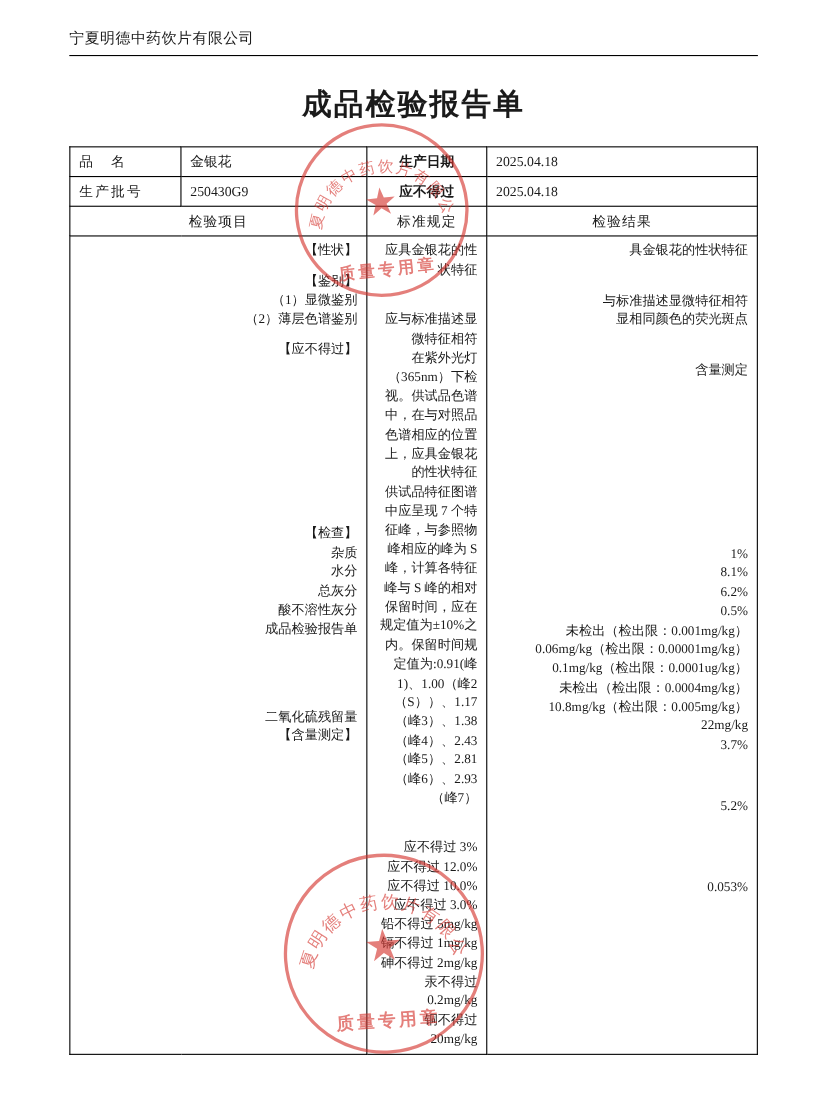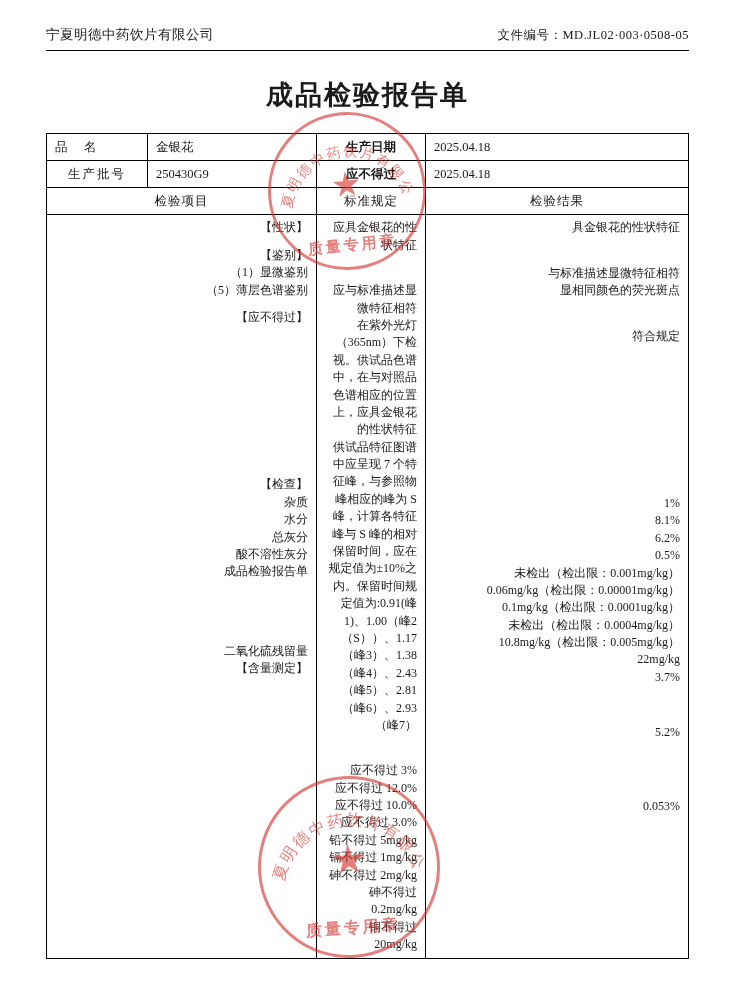--- a/index.html
+++ b/index.html
@@ -13,21 +13,21 @@
     font-family: "Liberation Serif", "DejaVu Serif", serif;
     color: #1a1a1a;
     position: relative;
     overflow: hidden;
   }
   .page {
     position: relative;
     width: 735px;
     height: 1000px;
     box-sizing: border-box;
-    padding: 26px 46px 0 46px;
+    padding: 26px 46px 0 63px;
   }
   
   .header-row {
     display: flex;
     justify-content: space-between;
     align-items: baseline;
     font-size: 13px;
     letter-spacing: .5px;
   }
   .header-left { font-size: 13.5px; }
@@ -55,21 +55,20 @@
   table.main td {
     border: 1px solid #000;
     padding: 4px 8px;
     vertical-align: top;
     line-height: 1.45;
   }
   .lbl {
     width: 84px;
     white-space: nowrap;
     letter-spacing: 2px;
-    text-align: center;
   }
   .lbl-spread {
     display: flex;
     justify-content: space-between;
   }
   .val-a { width: 152px; }
   .lbl-b { width: 92px; text-align: center; font-weight: bold; }
   .row-h { height: 27px; }
   .center { text-align: center; }
   .col-item { width: 212px; }
@@ -131,23 +130,20 @@
   .stamp-2 .bottom-text { bottom: 16px; font-size: 16px; }
   svg text { fill: #d4322c; font-family: "Liberation Sans", sans-serif; }
 </style>
 </head>
 <body>
 
 <div class="page">
 
   <div class="header-row">
     <div class="header-left">宁夏明德中药饮片有限公司</div>
-    <div class="header-right">
-      <span>文件编号：</span><span>MD.JL02·003·0508-05</span>
-    </div>
   </div>
   <div class="header-rule"></div>
 
   <div class="doc-title">成品检验报告单</div>
 
   <table class="main">
     <tbody>
         <tr class="row-h">
       <td class="lbl">
         <span class="lbl-spread">
@@ -169,21 +165,21 @@
       <td class="hdr-cell col-std">标准规定</td>
       <td class="hdr-cell col-res">检验结果</td>
     </tr>
     <tr>
 
       <td colspan="2" class="body-cell">
         <p>【性状】</p>
         <div class="sp"></div>
         <p>【鉴别】</p>
         <p>（1）显微鉴别</p>
-        <p>（5）薄层色谱鉴别</p>
+        <p>（2）薄层色谱鉴别</p>
         <div class="sp"></div>
         <p>【应不得过】</p>
         <div style="height:150px"></div>
         <p>【检查】</p>
         <p>杂质</p>
         <p>水分</p>
         <p>总灰分</p>
         <p>酸不溶性灰分</p>
         <p>成品检验报告单</p>
         <div style="height:62px"></div>
@@ -199,33 +195,33 @@
         <p>在紫外光灯（365nm）下检视。供试品色谱中，在与对照品色谱相应的位置上，应具金银花的性状特征</p>
         <p>供试品特征图谱中应呈现 7 个特征峰，与参照物峰相应的峰为 S 峰，计算各特征峰与 S 峰的相对保留时间，应在规定值为±10%之内。保留时间规定值为:0.91(峰1)、1.00（峰2（S））、1.17（峰3）、1.38 （峰4）、2.43（峰5）、2.81（峰6）、2.93（峰7）</p>
         <div style="height:28px"></div>
         <p>应不得过 3%</p>
         <p>应不得过 12.0%</p>
         <p>应不得过 10.0%</p>
         <p>应不得过 3.0%</p>
         <p>铅不得过 5mg/kg</p>
         <p>镉不得过 1mg/kg</p>
         <p>砷不得过 2mg/kg</p>
-        <p>砷不得过 0.2mg/kg</p>
+        <p>汞不得过 0.2mg/kg</p>
         <p>铜不得过 20mg/kg</p>
 
       </td>
 
       <td class="body-cell">
         <p>具金银花的性状特征</p>
         <div class="sp"></div>
         <div style="height:18px"></div>
         <p>与标准描述显微特征相符</p>
         <p>显相同颜色的荧光斑点</p>
         <div style="height:28px"></div>
-        <p>符合规定</p>
+        <p>含量测定</p>
         <div style="height:150px"></div>
         <p>1%</p>
         <p>8.1%</p>
         <p>6.2%</p>
         <p>0.5%</p>
         <p>未检出（检出限：0.001mg/kg）</p>
         <p>0.06mg/kg（检出限：0.00001mg/kg）</p>
         <p>0.1mg/kg（检出限：0.0001ug/kg）</p>
         <p>未检出（检出限：0.0004mg/kg）</p>
         <p>10.8mg/kg（检出限：0.005mg/kg）</p>

